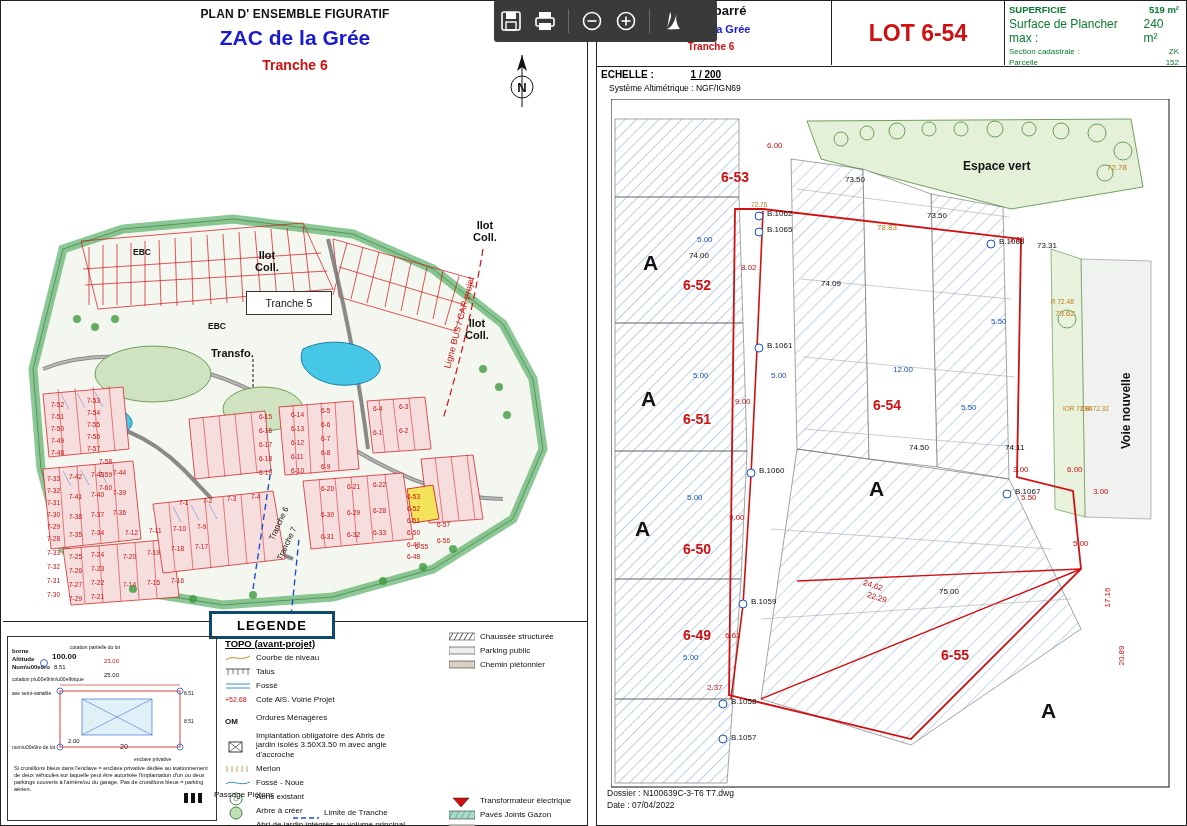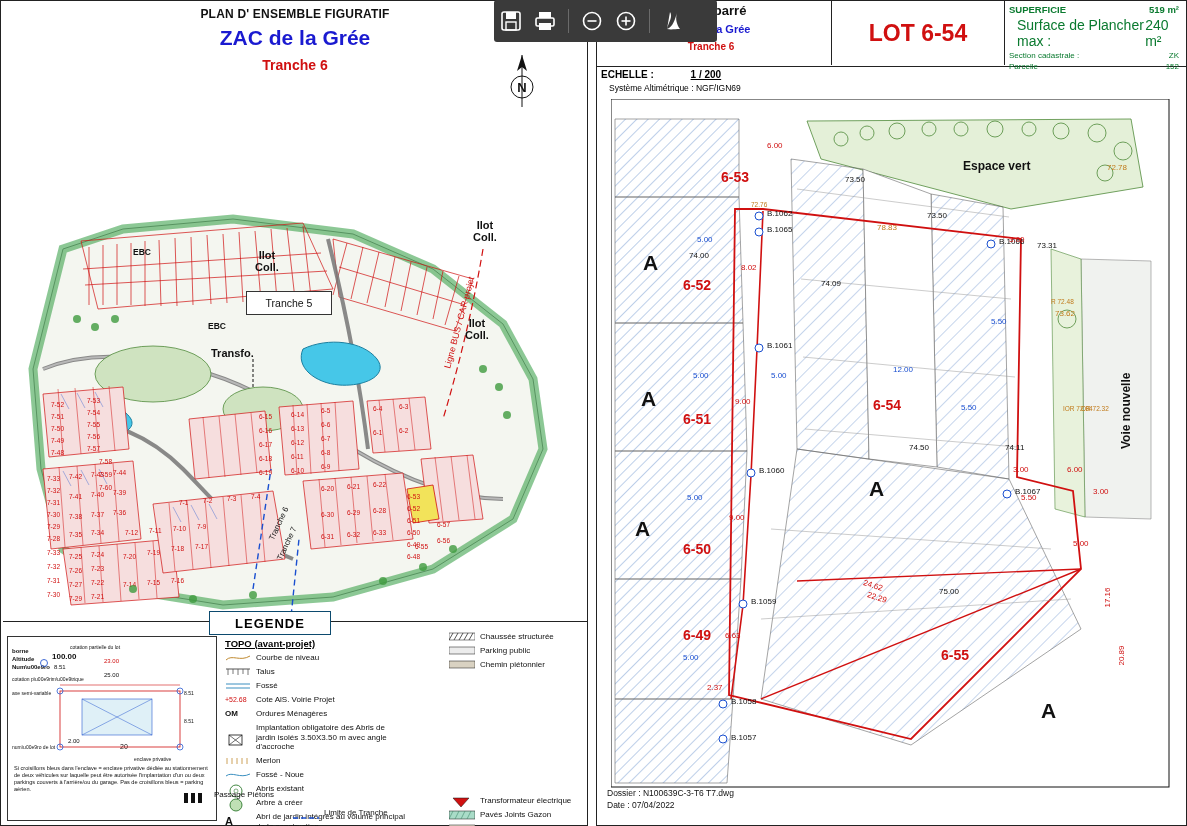--- a/index.html
+++ b/index.html
@@ -21,21 +21,21 @@
      font-size:10.5px;display:flex;align-items:center;justify-content:center;color:#111;text-align:center;}
   .ilot{position:absolute;font-size:11px;font-weight:bold;color:#111;text-align:center;line-height:12px;}
   .lbl-ebc{position:absolute;font-size:8.5px;font-weight:bold;color:#111;}
   .lbl-transfo{position:absolute;font-size:11px;font-weight:bold;color:#111;}
   .lbl-tr6{position:absolute;font-size:8px;color:#111;transform:rotate(-65deg);}
   .lbl-tr7{position:absolute;font-size:8px;color:#111;transform:rotate(-65deg);}
   .compass{position:absolute;left:497px;top:52px;width:48px;height:58px;}
 
   
   .legend{position:absolute;left:2px;top:620px;width:584px;height:203px;border-top:1px solid #222;box-sizing:border-box;}
-  .legend-title{position:absolute;left:206px;top:-11px;width:120px;height:22px;background:#fff;border:1px solid #0c4a6e;
+  .legend-title{position:absolute;left:206px;top:-11px;width:120px;height:22px;background:#fff;border:3px solid #0c4a6e;
      font-size:13px;font-weight:bold;display:flex;align-items:center;justify-content:center;letter-spacing:1px;}
   .leg-left{position:absolute;left:4px;top:14px;width:210px;height:185px;border:1px solid #333;box-sizing:border-box;}
   .leg-mid{position:absolute;left:222px;top:16px;width:220px;font-size:8.5px;}
   .leg-right{position:absolute;left:446px;top:10px;width:136px;font-size:8px;}
   .lm-head{font-size:9.5px;font-weight:bold;text-decoration:underline;margin-bottom:4px;}
   .lrow{display:flex;align-items:center;gap:5px;margin-bottom:4.5px;}
   .lkey{width:26px;height:9px;flex:0 0 26px;}
   .ltxt{font-size:8px;color:#111;line-height:9.5px;}
   .reseaux-box{position:absolute;left:446px;top:22px;width:134px;height:120px;border:1px solid #333;box-sizing:border-box;background:#fff;padding:2px 3px;}
   .rx-title{font-size:9px;font-weight:bold;text-align:center;text-decoration:underline;margin-bottom:2px;}
@@ -354,21 +354,21 @@
                 <line x1="1" y1="7" x2="25" y2="7" stroke="#3a8fc0" stroke-width="1"></line>
               </svg>
           </span>
           <span class="ltxt">Fossé</span>
         </div>
         <div class="lrow">
           <span class="lkey ltxt" style="color:#d01010;font-size:7px;">+52.68</span>
           <span class="ltxt">Cote AlS. Voirie Projet</span>
         </div>
         <div class="lrow">
-          <span class="lkey ltxt" style="font-weight:bold;font-size:8px;">OM</span>
+          <span class="lkey ltxt" style="font-weight:bold;font-size:8px;margin-top:8px;">OM</span>
           <span class="ltxt">Ordures Ménagères</span>
         </div>
         <div class="lrow">
           <span class="lkey">
             <svg width="26" height="14">
                 <rect x="4" y="2" width="13" height="10" fill="none" stroke="#111" stroke-width=".8"></rect>
                 <path d="M4,2 L17,12 M17,2 L4,12" stroke="#111" stroke-width=".6"></path>
               </svg>
           </span>
           <span class="ltxt" style="width:150px;">Implantation obligatoire des Abris de jardin isolés 3.50X3.50 m avec angle d'accroche</span>
@@ -537,21 +537,21 @@
     <div class="rt-head">
       <div class="rt-name">Bourgbarré</div>
       <div class="rt-sub">ZAC de la Grée</div>
       <div class="rt-tr">Tranche 6</div>
       <div class="rt-lot">LOT 6-54</div>
       <div class="rt-sup">
         <div class="sup-row">
           <b>SUPERFICIE</b>
           <b>519 m²</b>
         </div>
-        <div class="sup-row" style="font-size:14px;margin-left:8px;">
+        <div class="sup-row" style="font-size:12px;">
           <span>Surface de Plancher max :</span>
           <span>240 m²</span>
         </div>
         <div class="sup-row" style="font-size:8px;">
           <span>Section cadastrale :</span>
           <span>ZK</span>
         </div>
         <div class="sup-row" style="font-size:8px;">
           <span>Parcelle</span>
           <span>152</span>

